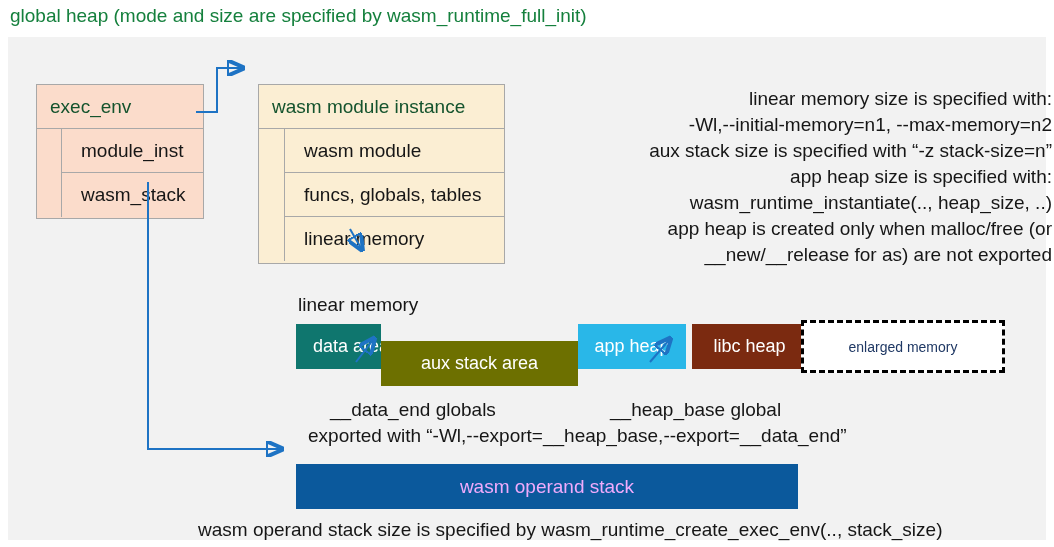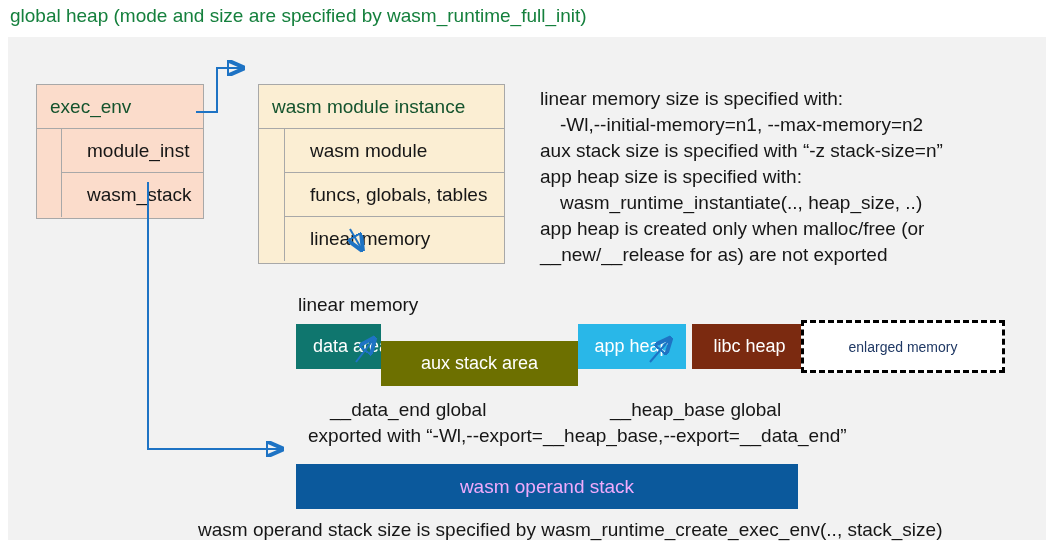--- a/index.html
+++ b/index.html
@@ -10,27 +10,27 @@
   .panel { position:absolute; left:8px; top:37px; width:1038px; height:503px; background:#f2f2f2; }
 
   
   .box { position:absolute; border:1px solid #a8a8a8; }
   .exec-env { left:28px; top:47px; width:168px; height:135px; background:#fbdccb; }
   .module-instance { left:250px; top:47px; width:247px; height:180px; background:#fbeed3; }
   .box-header { height:44px; line-height:44px; padding-left:13px; font-size:19px; color:#14532d;
     border-bottom:1px solid #a8a8a8; }
   .box-rows { margin-left:24px; }
   .module-instance .box-rows { margin-left:25px; }
-  .box-row { height:44px; line-height:44px; padding-left:25px; font-size:19px; color:#161616;
+  .box-row { height:44px; line-height:44px; padding-left:19px; font-size:19px; color:#161616;
     border-left:1px solid #a8a8a8; border-bottom:1px solid #a8a8a8; }
   .box-rows .box-row:last-child { border-bottom:none; }
 
   
   .notes-right { position:absolute; left:532px; top:49px; width:512px; font-size:19px;
-    line-height:26px; color:#161616; }
+    line-height:26px; color:#161616;text-align:right; }
   .notes-right .line.indent { padding-left:20px; }
 
   
   .lm-label { position:absolute; left:290px; top:257px; font-size:19px; color:#161616; }
   .segment { position:absolute; top:287px; height:45px; color:#ffffff; font-size:18px;
     display:flex; align-items:center; justify-content:center; white-space:nowrap; }
   .seg-data  { left:288px; width:85px;  background:#0f766e;padding-left:25px; }
   .seg-aux   { left:373px; width:197px; background:#6d7000;margin-top:17px; }
   .seg-app   { left:570px; width:108px; background:#29b7e8; }
   .seg-libc  { left:678px; width:115px; background:#7b2a10;margin-left:6px; }
@@ -90,21 +90,21 @@
     </div>
 
     <div class="lm-label">linear memory</div>
 
     <div class="segment seg-data">data area</div>
     <div class="segment seg-aux">aux stack area</div>
     <div class="segment seg-app">app heap</div>
     <div class="segment seg-libc">libc heap</div>
     <div class="segment seg-enl">enlarged memory</div>
 
-    <div class="ann ann-data-end">__data_end global</div>
+    <div class="ann ann-data-end">__data_end globals</div>
     <div class="ann ann-heap-base">__heap_base global</div>
     <div class="ann ann-exported">exported with “-Wl,--export=__heap_base,--export=__data_end”</div>
 
     <div class="operand-stack">wasm operand stack</div>
 
     <div class="notes-bottom">
       <div class="line">wasm operand stack size is specified by wasm_runtime_create_exec_env(.., stack_size)</div>
       <div class="line">or wasm_runtine_instantiate(.., stack_size, ..)</div>
     </div>
   </div>

